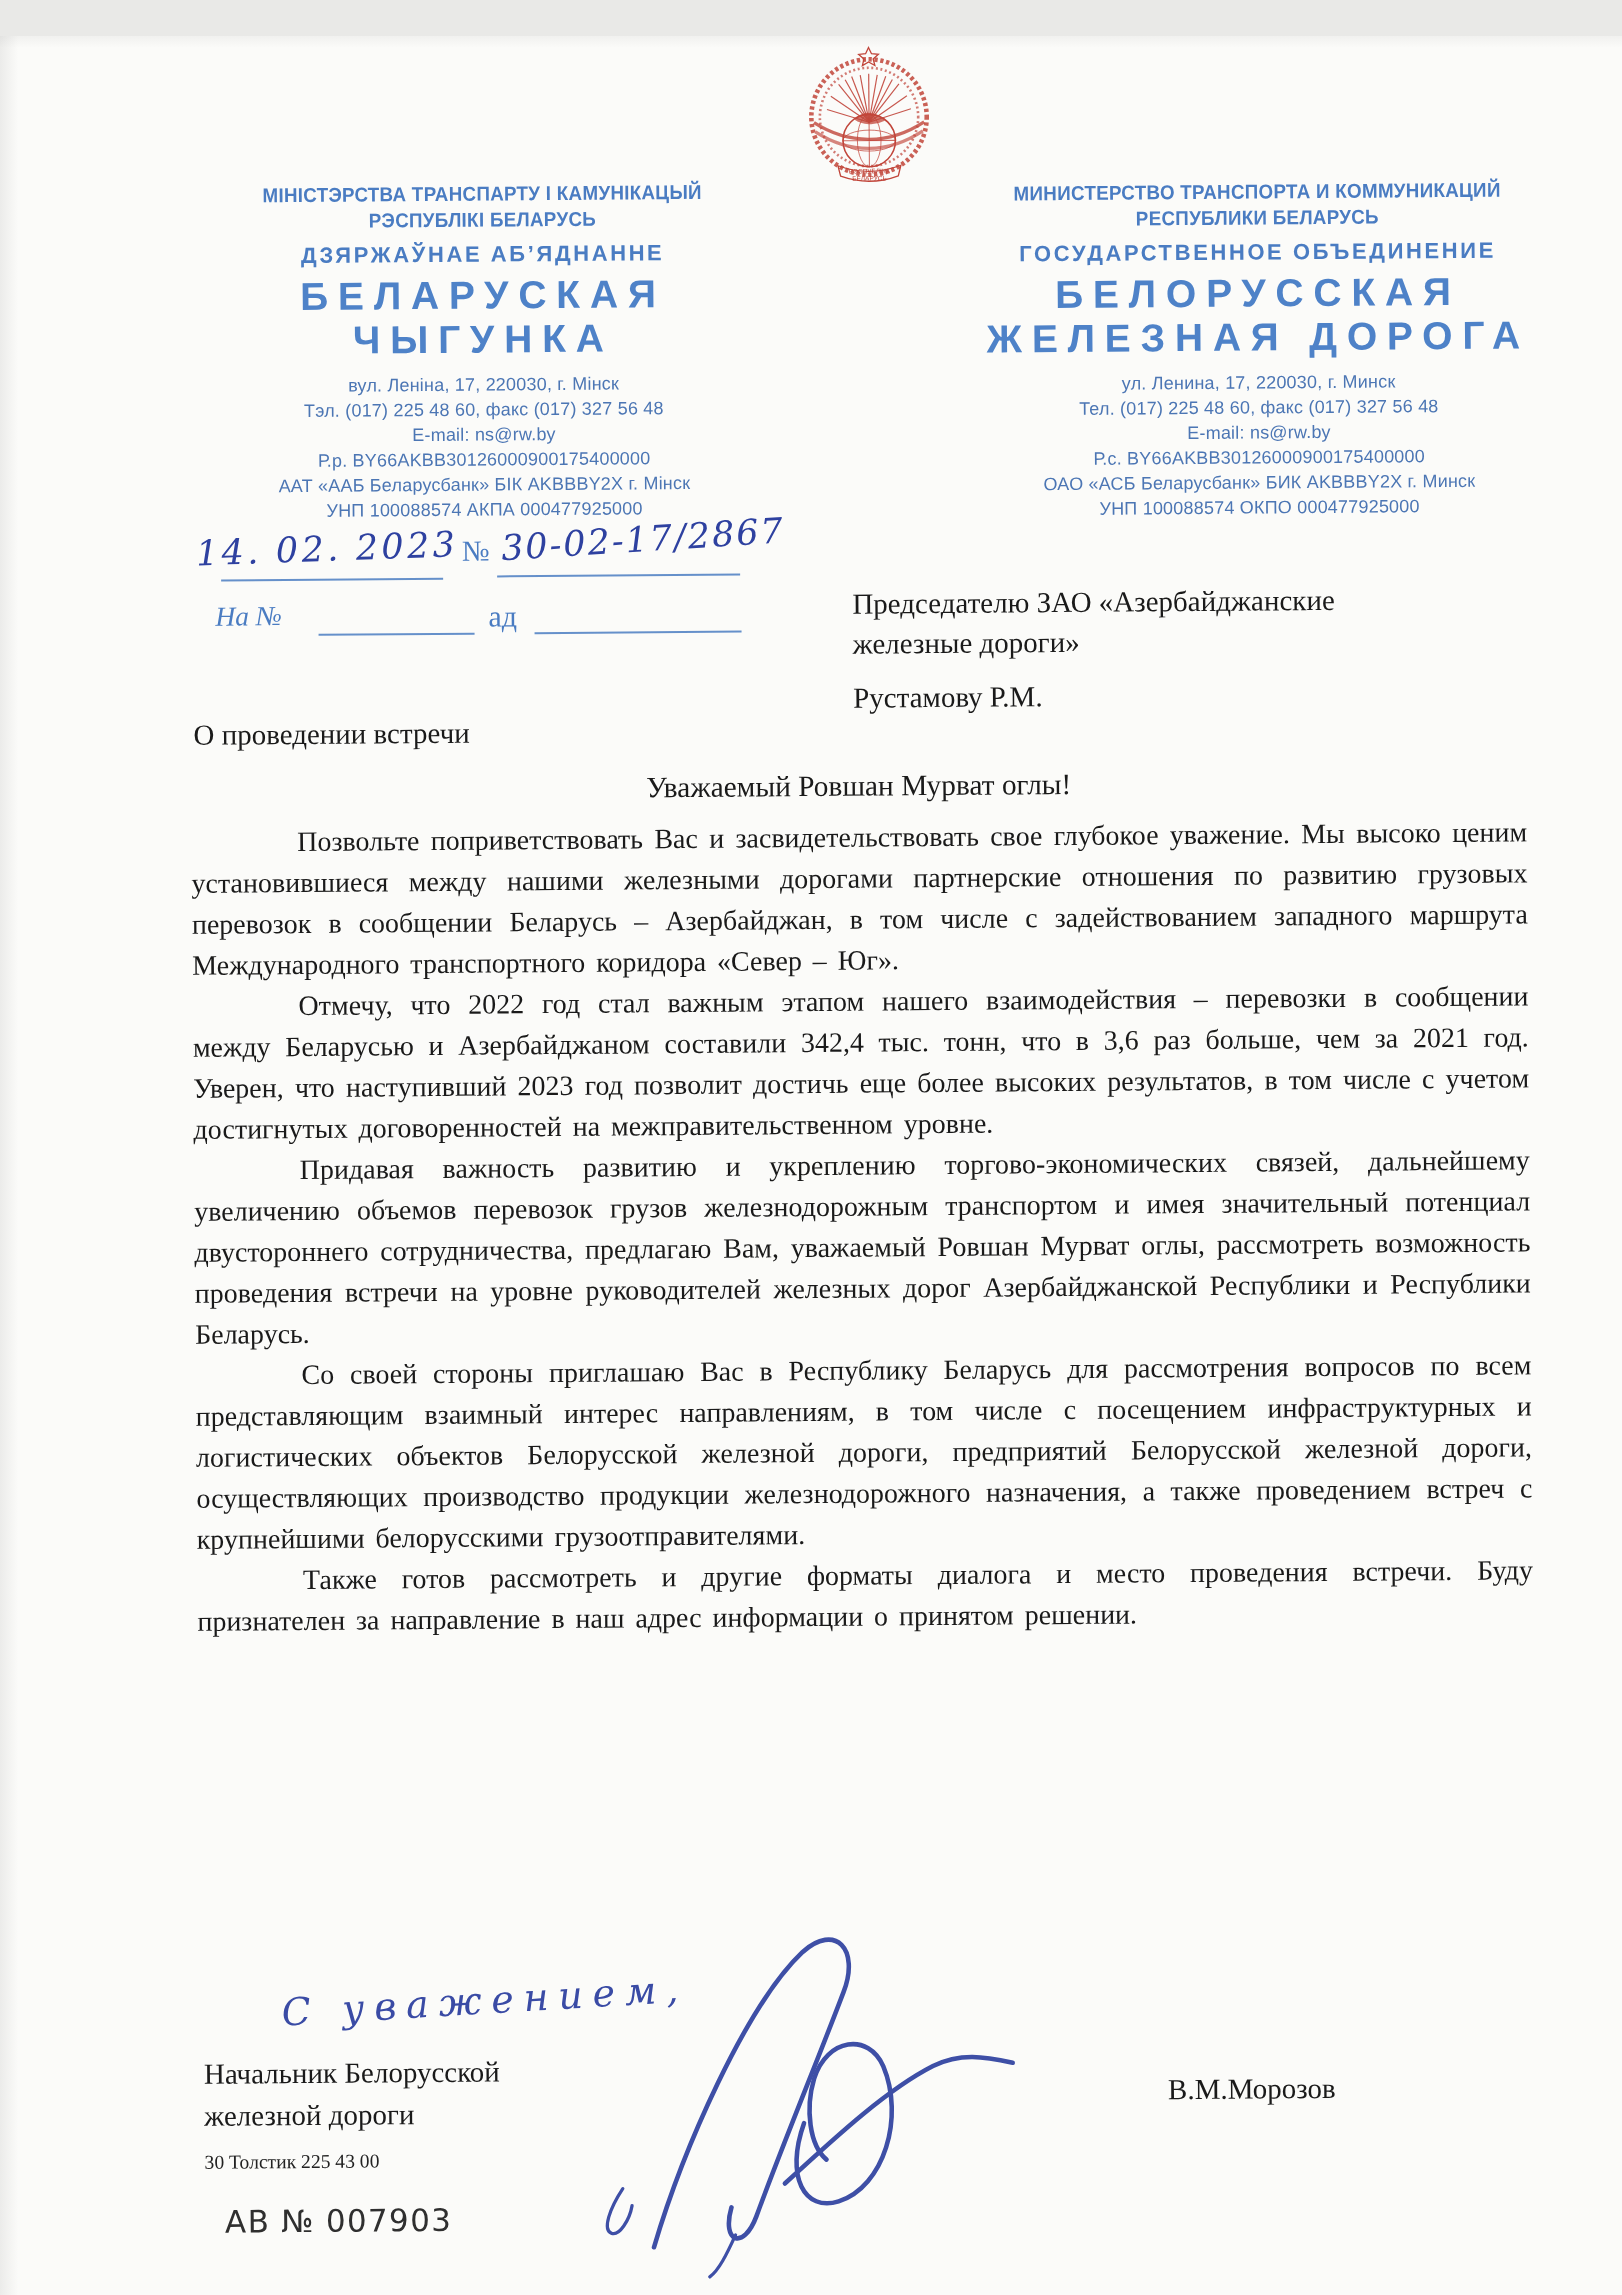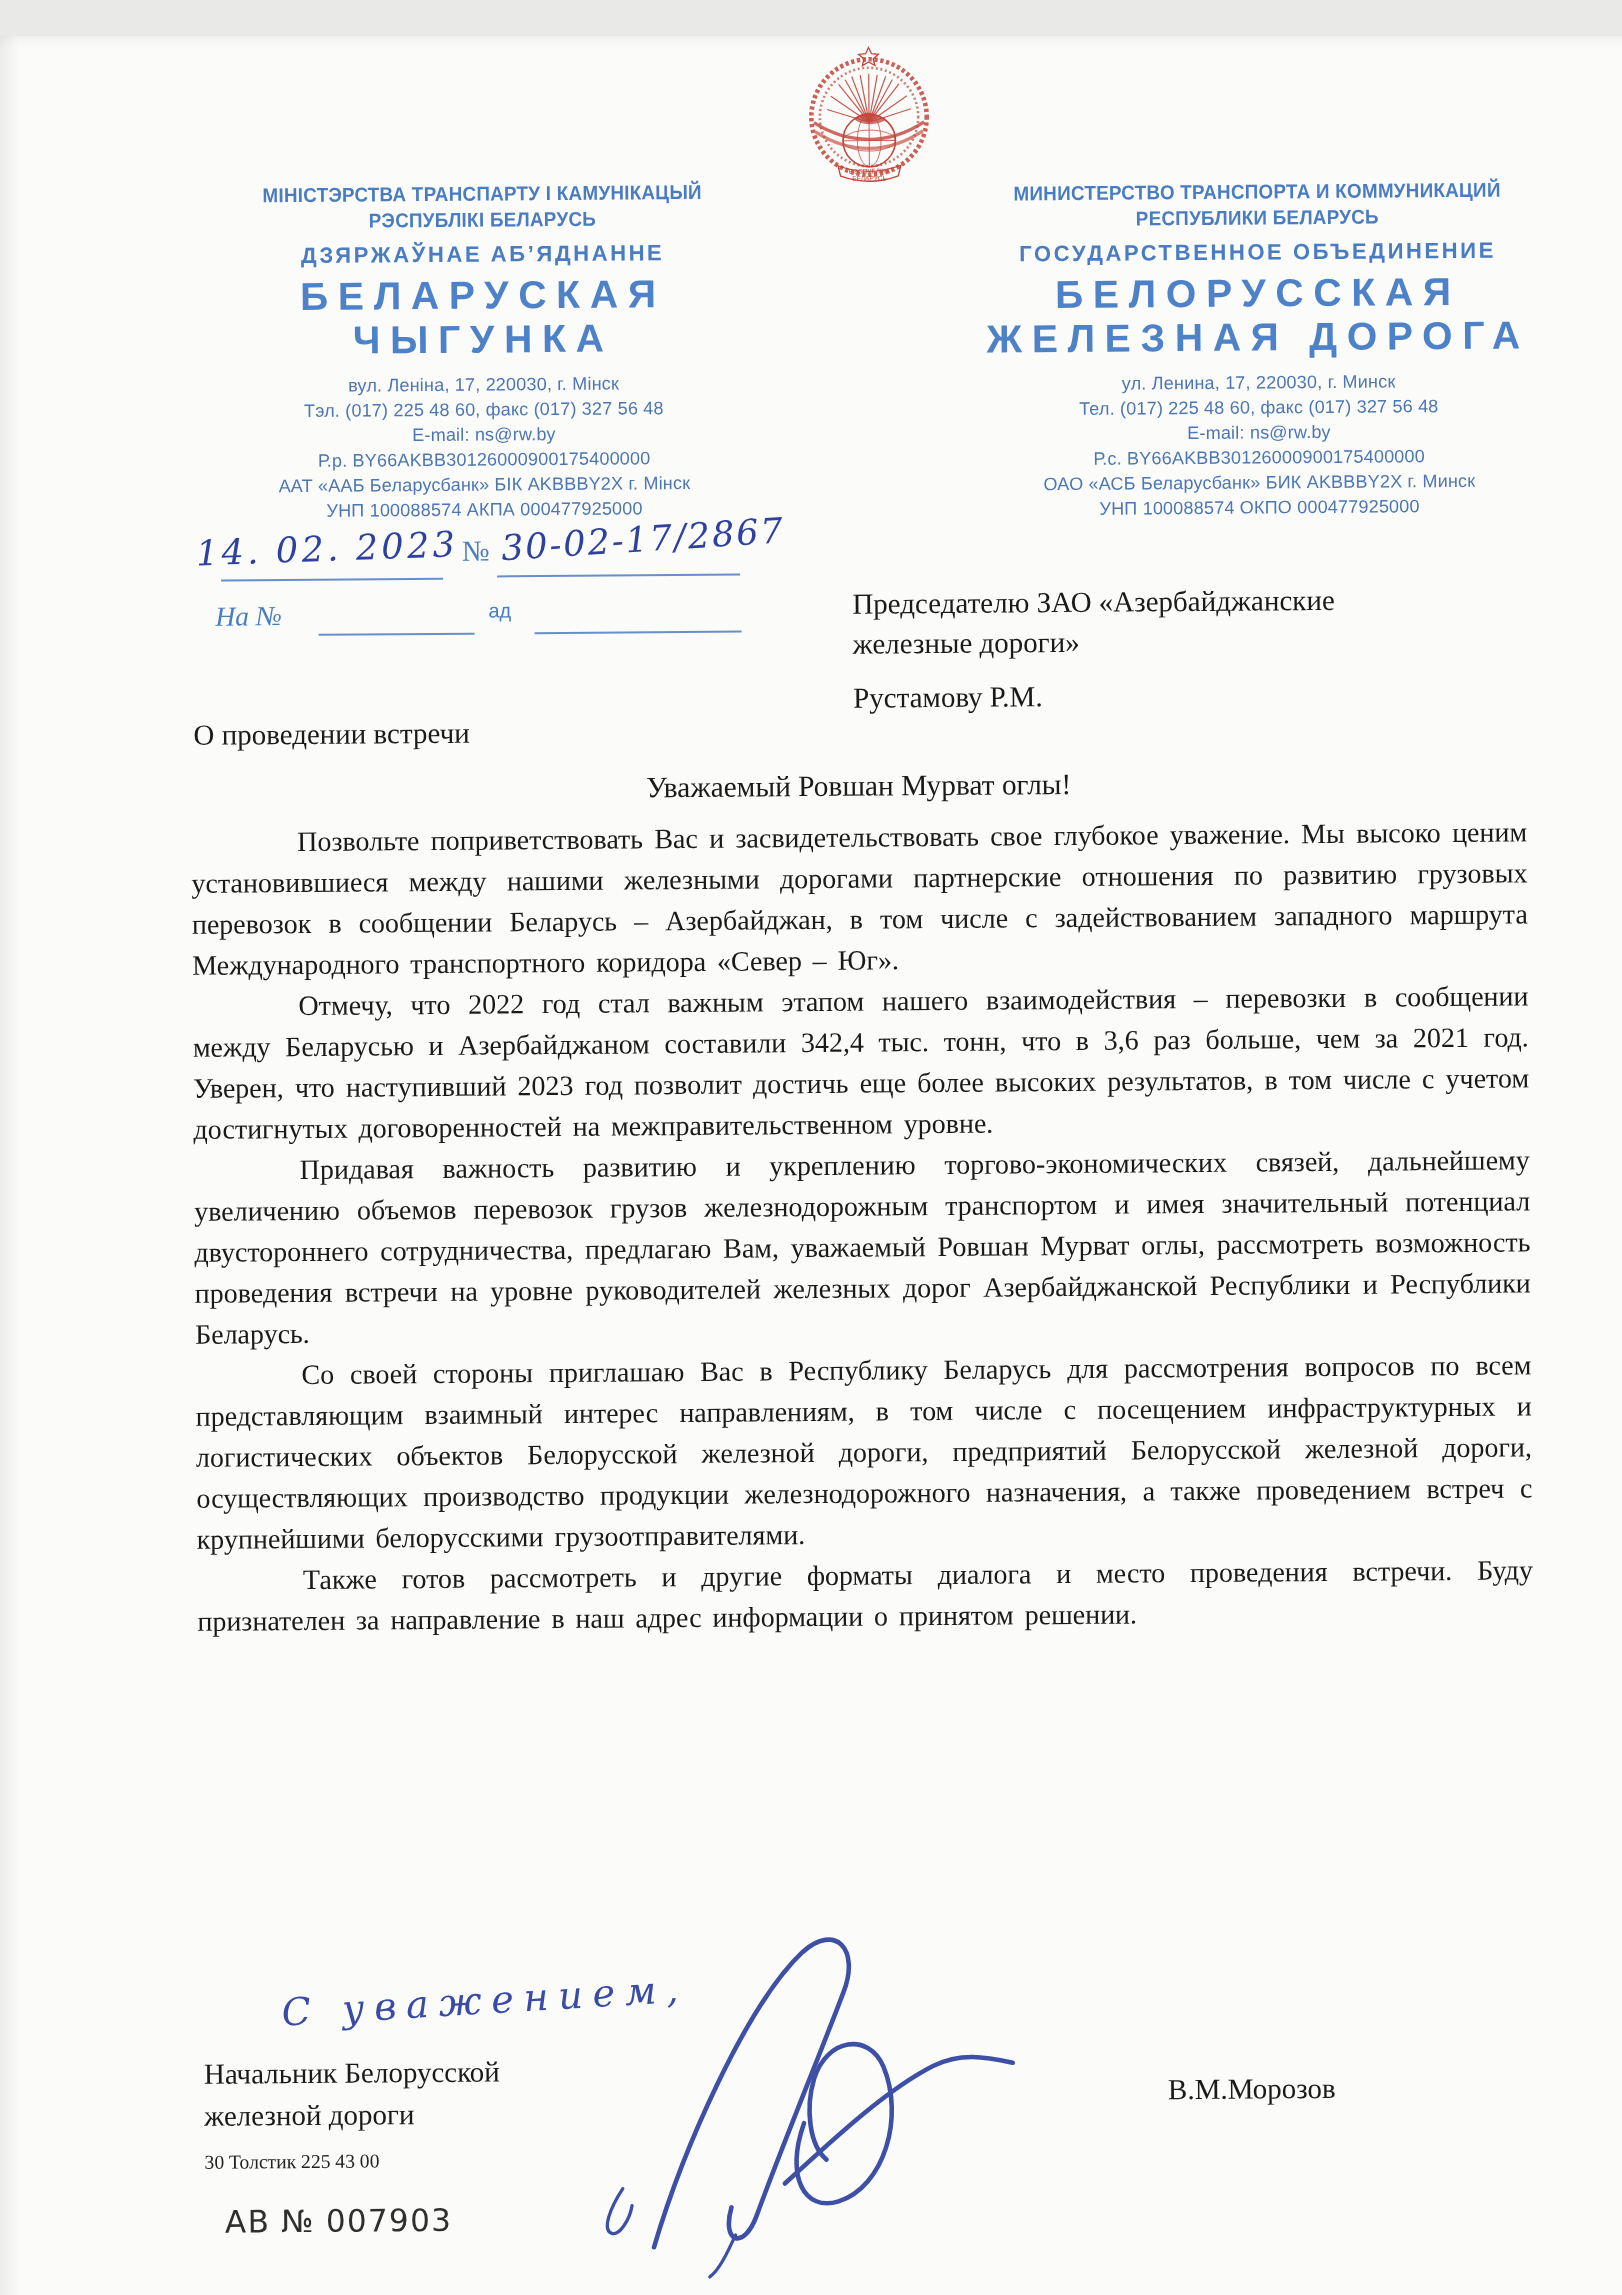--- a/index.html
+++ b/index.html
@@ -34,21 +34,21 @@
   .emblem svg { width:100%; height:100%; }
 
   
   .refline { position:absolute; color:#4a7cc2; }
   .rule { position:absolute; height:2px; background:#4a7cc2; opacity:.85; }
   .hand { font-family:"DejaVu Serif", serif; font-style:italic; color:#2e41a0; }
   .hw-date   { left:200px; top:489px; font-size:35px; letter-spacing:3.3px; transform:rotate(-1.6deg); }
   .hw-number { left:505px; top:482px; font-size:35px; letter-spacing:2px; transform:rotate(-3.2deg); }
   .no-print  { left:466px; top:496px; font-size:29px; font-family:"Liberation Serif", serif; }
   .na-row    { left:219px; top:560px; font-size:27.5px; font-family:"Liberation Serif", serif;font-style:italic; }
-  .ad-word   { left:492px; top:561px; font-size:20px; font-family:Liberation Sans, sans-serif; }
+  .ad-word   { left:492px; top:561px; font-size:30px; font-family:Liberation Serif, serif; }
 
   
   .recipient { position:absolute; left:856px; top:548px; width:694px;
                font-size:29px; line-height:40px; }
   .recipient .name { margin-top:14.4px; }
   .subject { position:absolute; left:196px; top:678px; font-size:29px; }
 
   
   .body-block { position:absolute; left:193px; top:734px; width:1336px; }
   .salutation { text-align:center; font-size:29.4px; margin:0 0 14.4px 0; }

